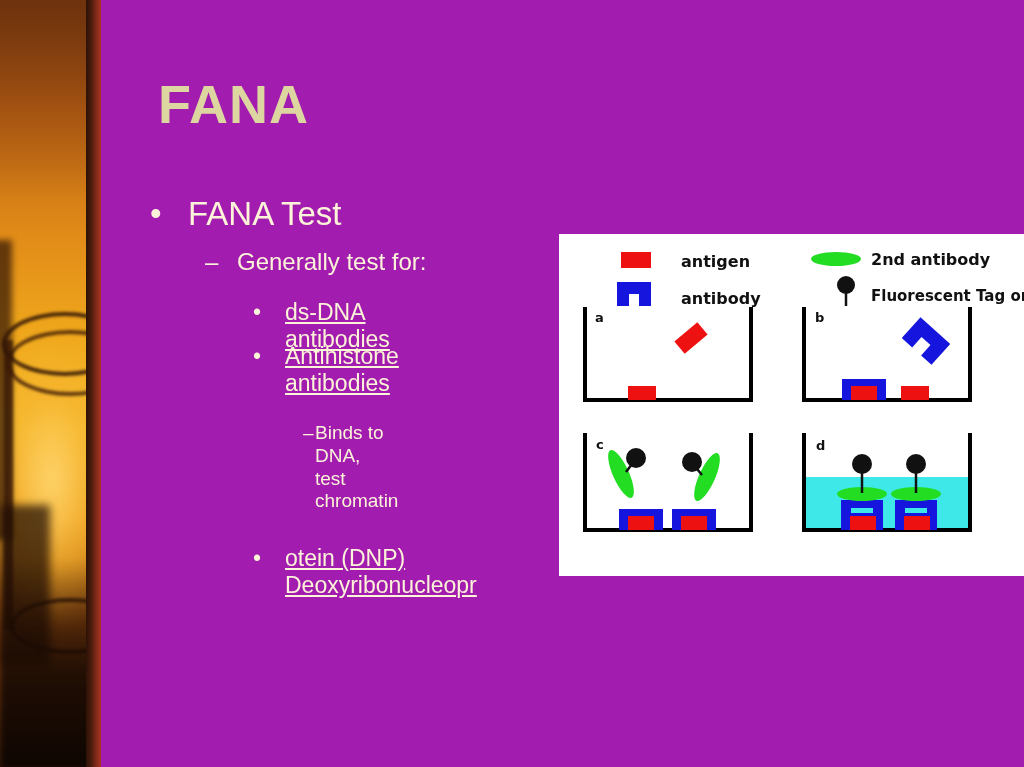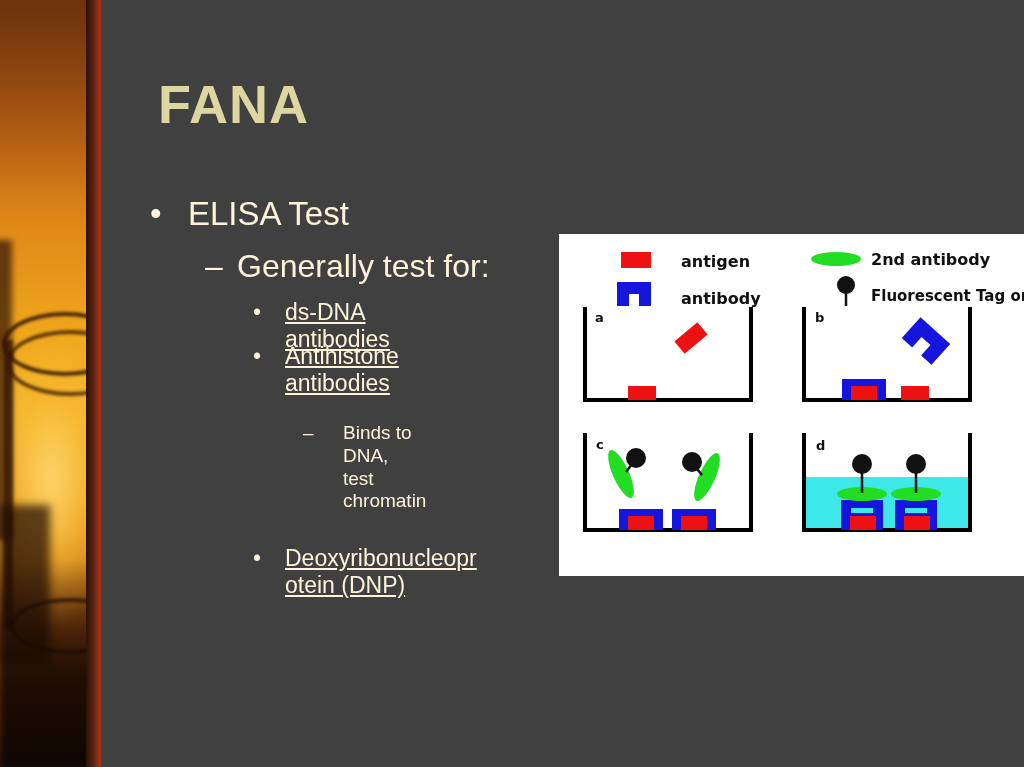--- a/index.html
+++ b/index.html
@@ -5,21 +5,21 @@
   html, body {
     margin: 0;
     padding: 0;
     background: #ffffff;
   }
   #slide {
     position: relative;
     width: 1024px;
     height: 767px;
     overflow: hidden;
-    background: #404040;
+    background: #a21caf;
     font-family: "Liberation Sans", sans-serif;
   }
 
   
   #left-strip {
     position: absolute;
     left: 0; top: 0;
     width: 86px;
     height: 767px;
     overflow: hidden;
@@ -128,21 +128,21 @@
     color: #fdf3d8;
     font-size: 33px;
     line-height: 1.12;
     white-space: nowrap;
   }
   .l1 .mk { display: inline-block; width: 38px; }
 
   .l2 {
     position: absolute;
     color: #fdf3d8;
-    font-size: 32px;
+    font-size: 24px;
     line-height: 1.12;
     white-space: nowrap;
   }
   .l2 .mk { display: inline-block; width: 32px; }
 
   .l3 {
     position: absolute;
     color: #fdf3d8;
     font-size: 23px;
     line-height: 1.18;
@@ -158,21 +158,21 @@
     position: absolute;
     color: #fdf3d8;
     font-size: 19px;
     line-height: 1.2;
   }
   .l4 .mk {
     position: absolute;
     left: 0; top: 0;
     width: 20px;
   }
-  .l4 .tx { display: block; margin-left: 40px; }
+  .l4 .tx { display: block; margin-left: 12px; }
 
   
   #figure {
     position: absolute;
     left: 527px; top: 234px;
     width: 481px; height: 342px;
     background: #ffffff;
     margin-left: 32px;
   }
   #figure svg { display: block; }
@@ -194,21 +194,21 @@
     <div class="tube-b"></div>
     <div class="darkbase"></div>
   </div>
   <div id="strip-edge"></div>
 
   <div id="title">FANA</div>
 
   <div class="bullets">
 
     <div class="l1" style="left:150px; top:196px;">
-      <span class="mk">•</span><span>ELISA Test</span>
+      <span class="mk">•</span><span>FANA Test</span>
     </div>
 
     <div class="l2" style="left:205px; top:249px;">
       <span class="mk">–</span><span>Generally test for:</span>
     </div>
 
     <div class="l3" style="left:253px; top:299px;">
       <span class="mk">•</span>
       <span class="tx">ds-DNA antibodies</span>
     </div>
@@ -221,22 +221,22 @@
 
     <div class="l4" style="left:303px; top:422px;">
       <span class="mk">–</span>
       <span class="tx">Binds to DNA,</span>
       <span class="tx">test</span>
       <span class="tx">chromatin</span>
     </div>
 
     <div class="l3" style="left:253px; top:545px;">
       <span class="mk">•</span>
+      <span class="tx">otein (DNP)</span>
       <span class="tx">Deoxyribonucleopr</span>
-      <span class="tx">otein (DNP)</span>
     </div>
 
   </div>
 
   <div id="figure">
     <svg width="481" height="342" viewBox="0 0 481 342" xmlns="http://www.w3.org/2000/svg">
 
       <g>
         <rect x="62" y="18" width="30" height="16" fill="#ee1111"></rect>
         <text x="122" y="33" font-family="'DejaVu Sans',sans-serif" font-size="16" font-weight="bold" fill="#111">antigen</text>

